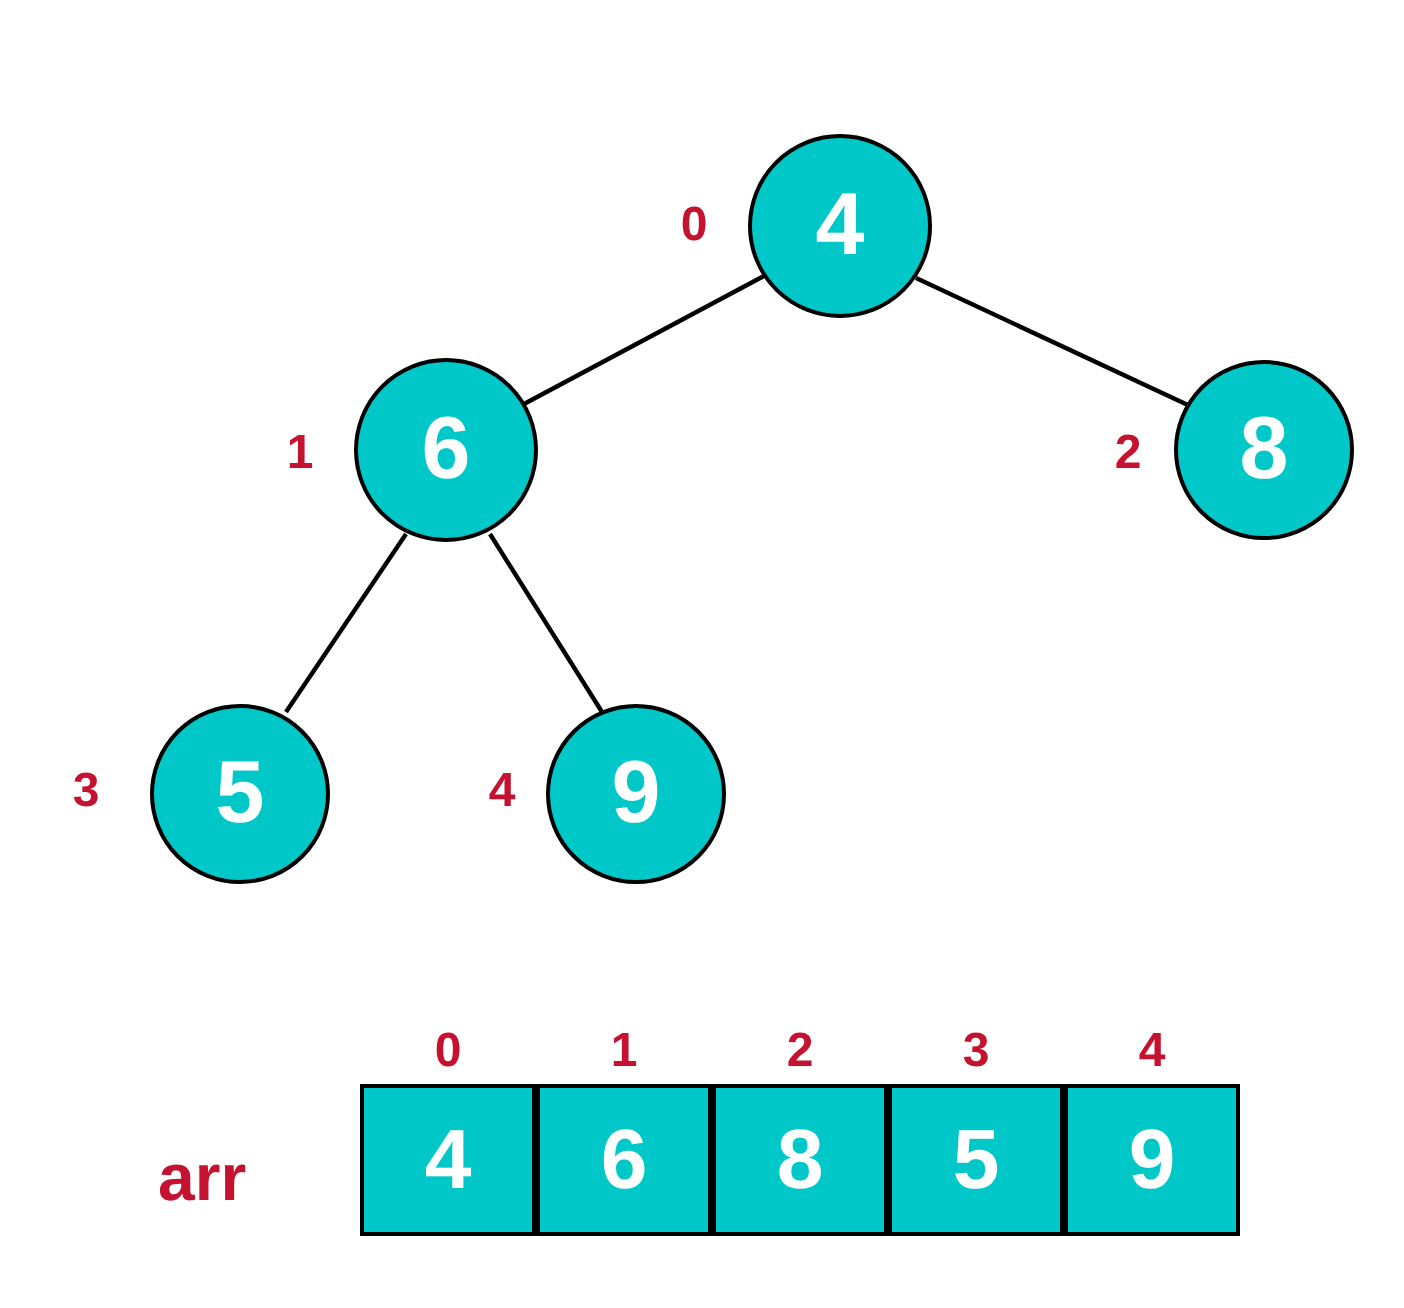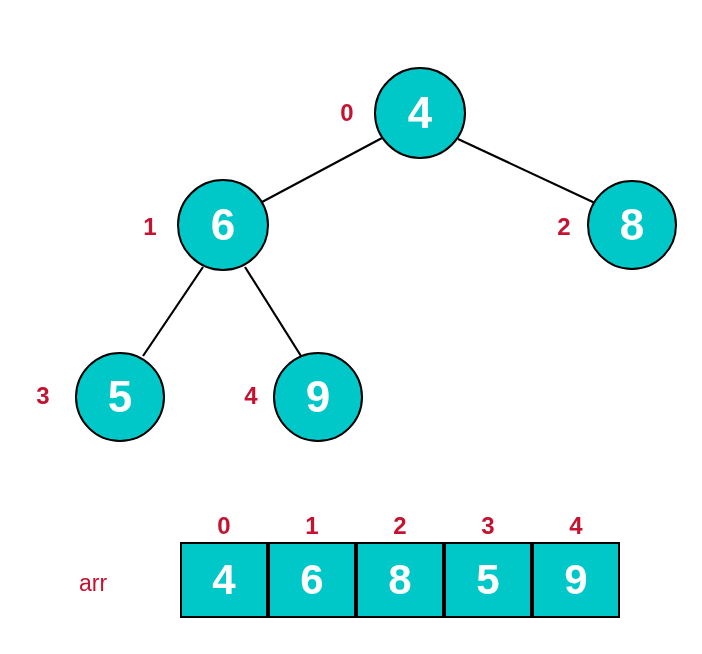--- a/index.html
+++ b/index.html
@@ -61,23 +61,23 @@
   .array-layer {
     position: absolute;
     left: 0;
     top: 0;
     width: 702px;
     height: 654px;
   }
   .arr-name {
     position: absolute;
     color: #C41230;
-    font-weight: normal;
+    font-weight: bold;
     font-family: "Liberation Sans", sans-serif;
-    font-size: 23px;
+    font-size: 33px;
     line-height: 1;
   }
   .arr-index {
     position: absolute;
     color: #C41230;
     font-weight: bold;
     font-family: "Liberation Sans", sans-serif;
     font-size: 24px;
     line-height: 1;
     text-align: center;

